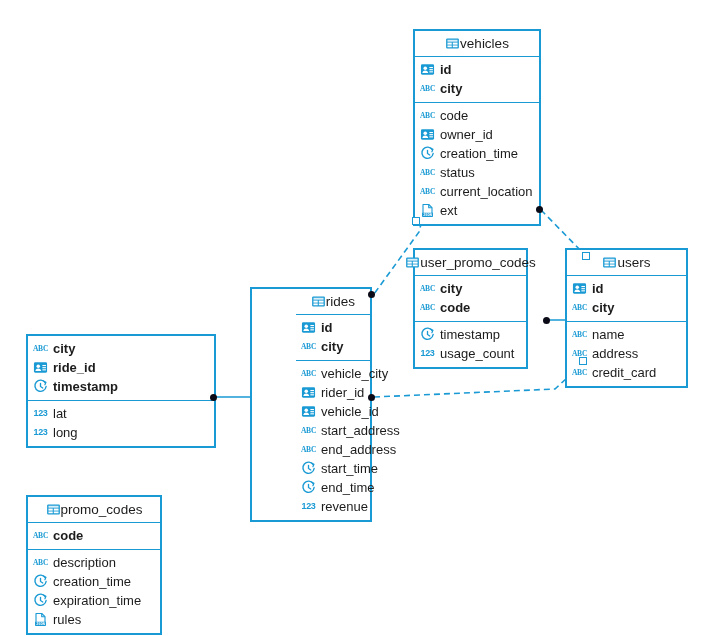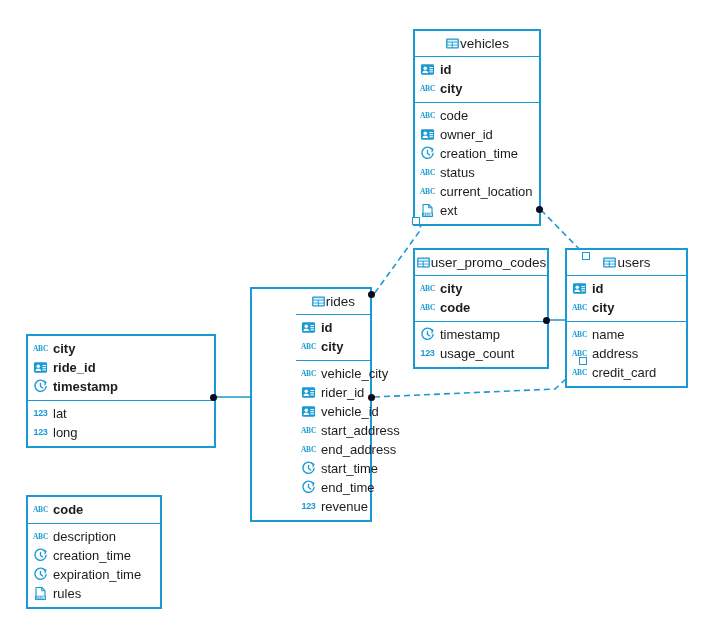--- a/index.html
+++ b/index.html
@@ -213,21 +213,21 @@
               <path d="M3.2 1.6h6.1l3.5 3.4v9.4H3.2z" fill="#ffffff" stroke="#1a9ad4" stroke-width="1.2" stroke-linejoin="round"></path>
               <path d="M9.3 1.6V5h3.5" fill="none" stroke="#1a9ad4" stroke-width="1.2" stroke-linejoin="round"></path>
               <rect x="2.2" y="10.4" width="11.6" height="4.2" fill="#1a9ad4"></rect>
               <text x="8" y="13.8" font-size="4" font-family="DejaVu Sans Mono, monospace" font-weight="bold" fill="#ffffff" text-anchor="middle">JSON</text>
             </svg>
           </span>
           <span class="col-name">ext</span>
         </div>
       </div>
     </div>
-    <div class="table-node" style="left: 413px; top: 248px; width: 136px;">
+    <div class="table-node" style="left: 413px; top: 248px; width: 115px;">
       <div class="tbl-header">
         <span class="ic">
           <svg class="table-icon-glyph" width="15" height="15" viewBox="0 0 16 16">
             <rect x="1.2" y="2.6" width="13.6" height="10.8" rx="1.2" fill="#1a9ad4"></rect>
             <rect x="2.6" y="4" width="10.8" height="2.1" fill="#d8eef9"></rect>
             <rect x="2.6" y="7" width="4.6" height="2.2" fill="#ffffff"></rect>
             <rect x="8.3" y="7" width="5.1" height="2.2" fill="#ffffff"></rect>
             <rect x="2.6" y="10.1" width="4.6" height="1.9" fill="#ffffff"></rect>
             <rect x="8.3" y="10.1" width="5.1" height="1.9" fill="#ffffff"></rect>
           </svg>
@@ -472,20 +472,33 @@
         </div>
         <div class="col-row">
           <span class="ic">
             <span class="ic-num">123</span>
           </span>
           <span class="col-name">long</span>
         </div>
       </div>
     </div>
     <div class="table-node" style="left: 26px; top: 495px; width: 136px;">
+      <div class="tbl-header">
+        <span class="ic">
+          <svg class="table-icon-glyph" width="15" height="15" viewBox="0 0 16 16">
+            <rect x="1.2" y="2.6" width="13.6" height="10.8" rx="1.2" fill="#1a9ad4"></rect>
+            <rect x="2.6" y="4" width="10.8" height="2.1" fill="#d8eef9"></rect>
+            <rect x="2.6" y="7" width="4.6" height="2.2" fill="#ffffff"></rect>
+            <rect x="8.3" y="7" width="5.1" height="2.2" fill="#ffffff"></rect>
+            <rect x="2.6" y="10.1" width="4.6" height="1.9" fill="#ffffff"></rect>
+            <rect x="8.3" y="10.1" width="5.1" height="1.9" fill="#ffffff"></rect>
+          </svg>
+        </span>
+        <span class="tbl-title">promo_codes</span>
+      </div>
       <div class="tbl-section pk">
         <div class="col-row key">
           <span class="ic">
             <span class="ic-abc">ABC</span>
           </span>
           <span class="col-name">code</span>
         </div>
       </div>
       <div class="tbl-section">
         <div class="col-row">

